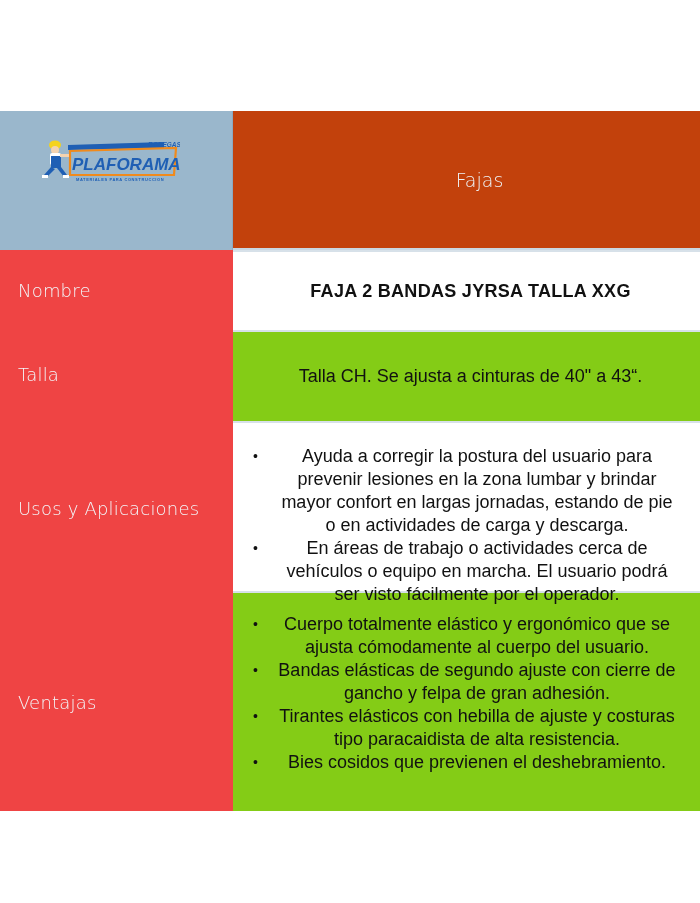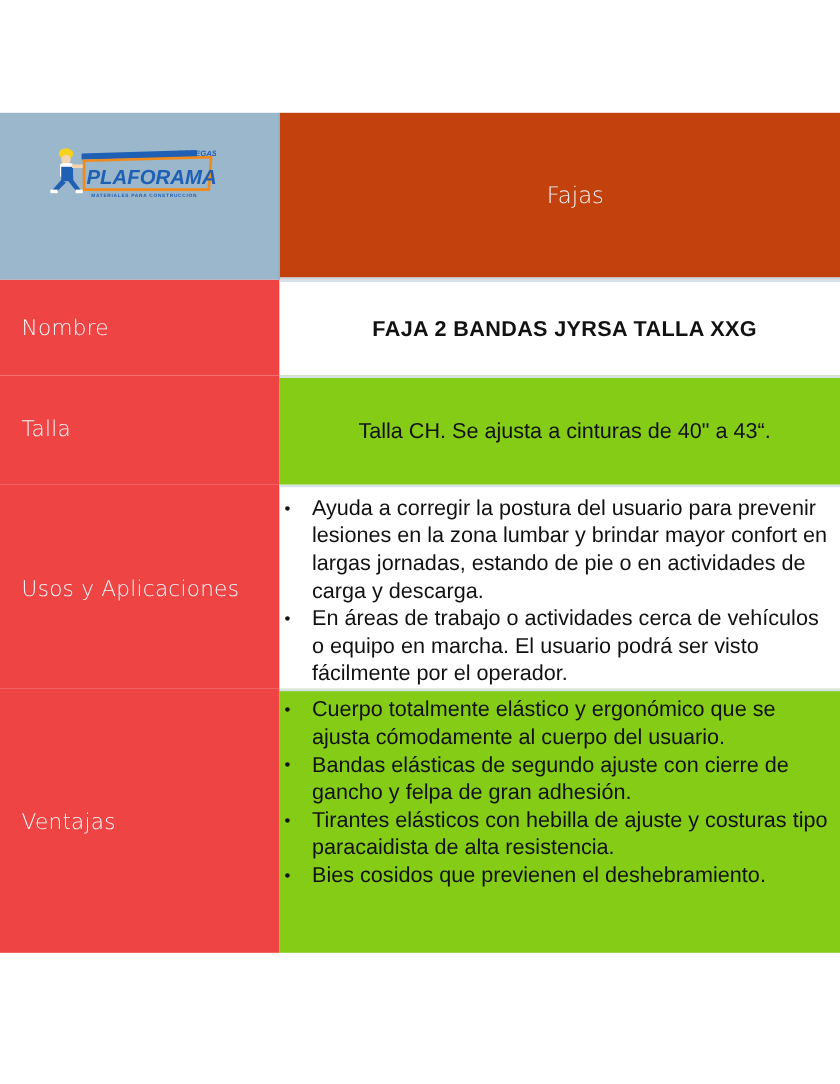--- a/index.html
+++ b/index.html
@@ -1,20 +1,20 @@
 <!DOCTYPE html>
 <html><head>
   <meta charset="utf-8">
   <style>
     html, body { margin: 0; padding: 0; }
     body {
       width: 700px; height: 903px; background: #ffffff; position: relative;
       font-family: "Liberation Sans", sans-serif; overflow: hidden;
     }
-    .sheet { position: absolute; left: 0; top: 94px; width: 556px; }
+    .sheet { position: absolute; left: 0; top: 111px; width: 556px; text-align: center; }
     .row { display: flex; width: 700px; box-sizing: border-box; }
     .label-cell {
       width: 233px; flex: 0 0 233px; background: #ef4444; color: #f2f6f9;
       font-family: "DejaVu Sans", sans-serif; font-size: 18px; font-weight: 300;
       display: flex; align-items: center; padding-left: 18px; box-sizing: border-box;
       letter-spacing: 0.2px;
     }
     .value-cell {
       flex: 1; color: #111; font-size: 18px; box-sizing: border-box;
       border-top: 2px solid #d7e1e9;
@@ -33,21 +33,21 @@
     .logo { position: absolute; left: 40px; top: 28px; width: 140px; height: 48px; }
     .nombre-row { height: 80px; }
     .talla-row { height: 91px; }
     .usos-row { height: 170px; }
     .ventajas-row { height: 220px; }
     .white { background: #ffffff; }
     .gray { background: #84cc16; }
     .center-val { display: flex; align-items: center; justify-content: center; }
     .nombre-row .value-cell { letter-spacing: 0.3px; padding-left: 8px; font-weight: bold; }
     .talla-row .value-cell { padding-left: 8px; }
-    ul.bullets { list-style: none; margin: 0; padding: 6px 6px 0 0; }
+    ul.bullets { list-style: none; margin: 16px; padding: 6px 6px 0 0; }
     ul.bullets li {
       position: relative; padding-left: 27px; line-height: 23px; font-size: 18px; color: #111;
     }
     ul.bullets li::before {
       content: "\2022"; position: absolute; left: 4px; top: 0; font-size: 14px;
     }
     .usos-row .value-cell { padding-top: 0; }
     .ventajas-row ul.bullets { padding-top: 4px; }
   </style>
 </head>

